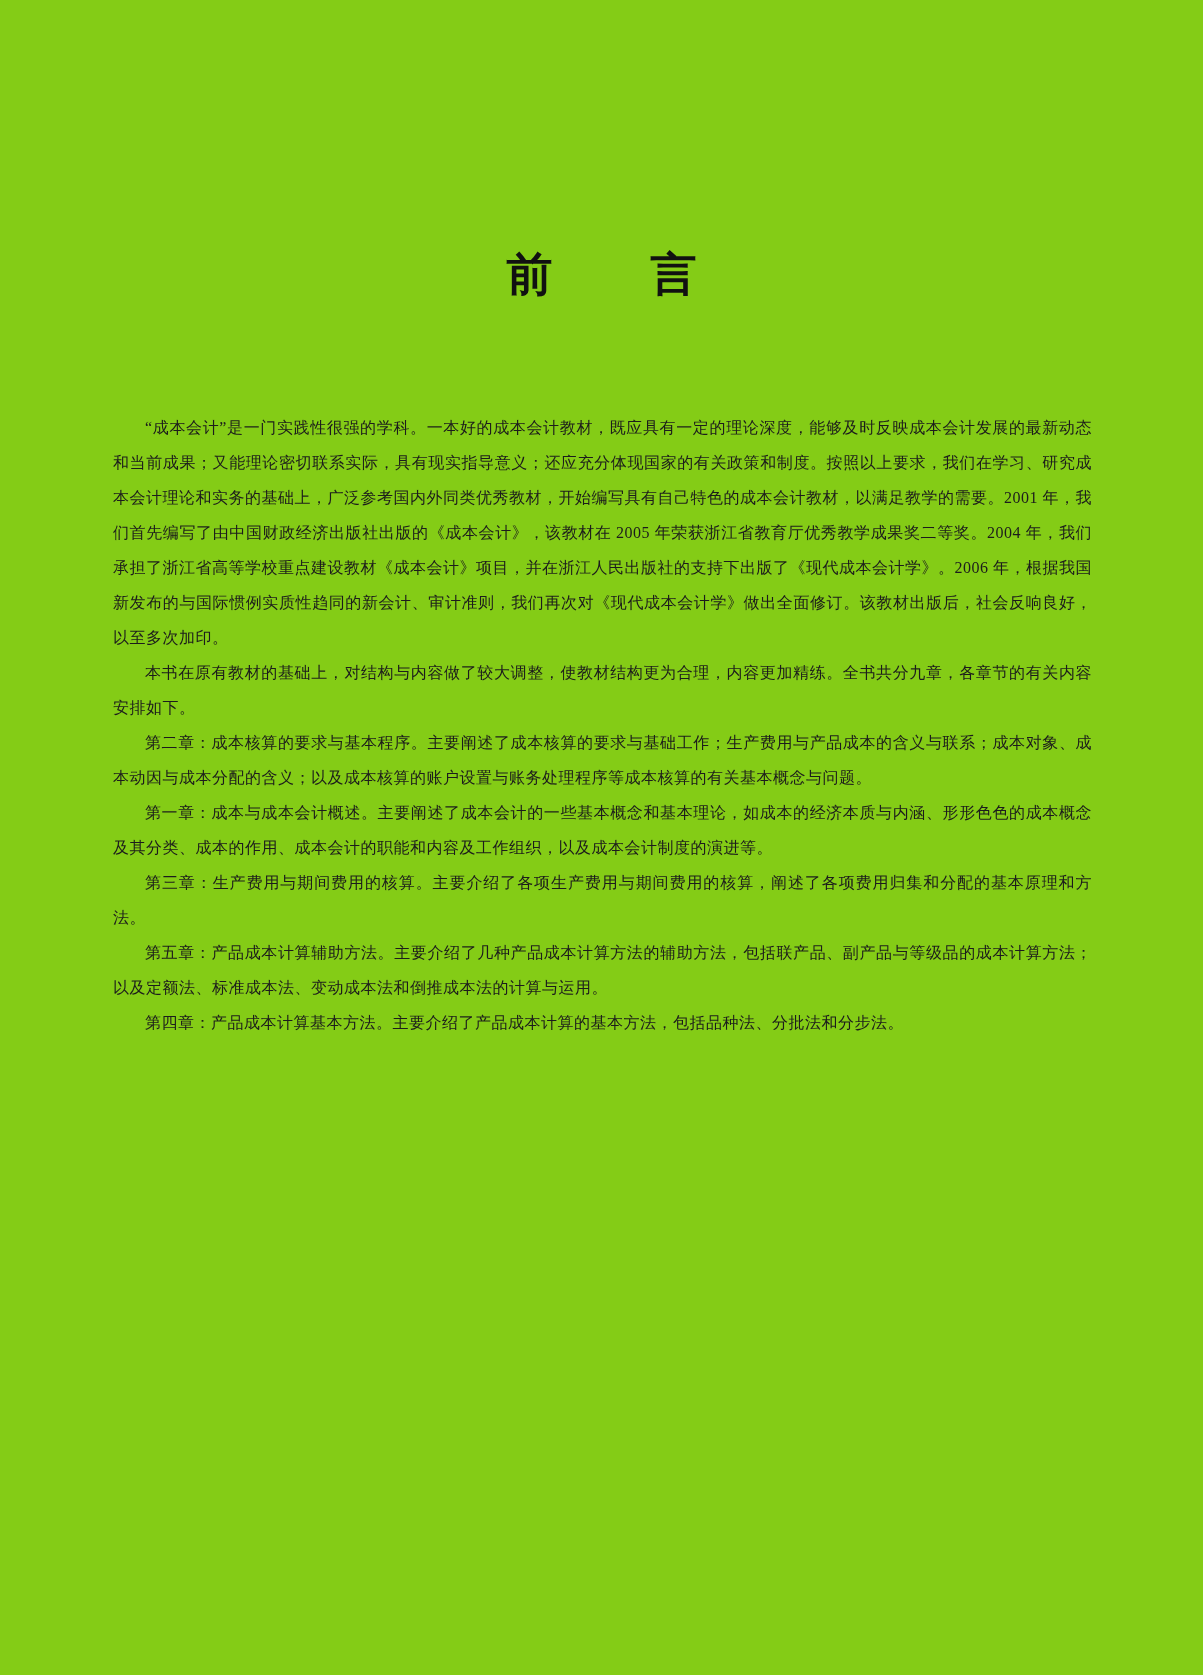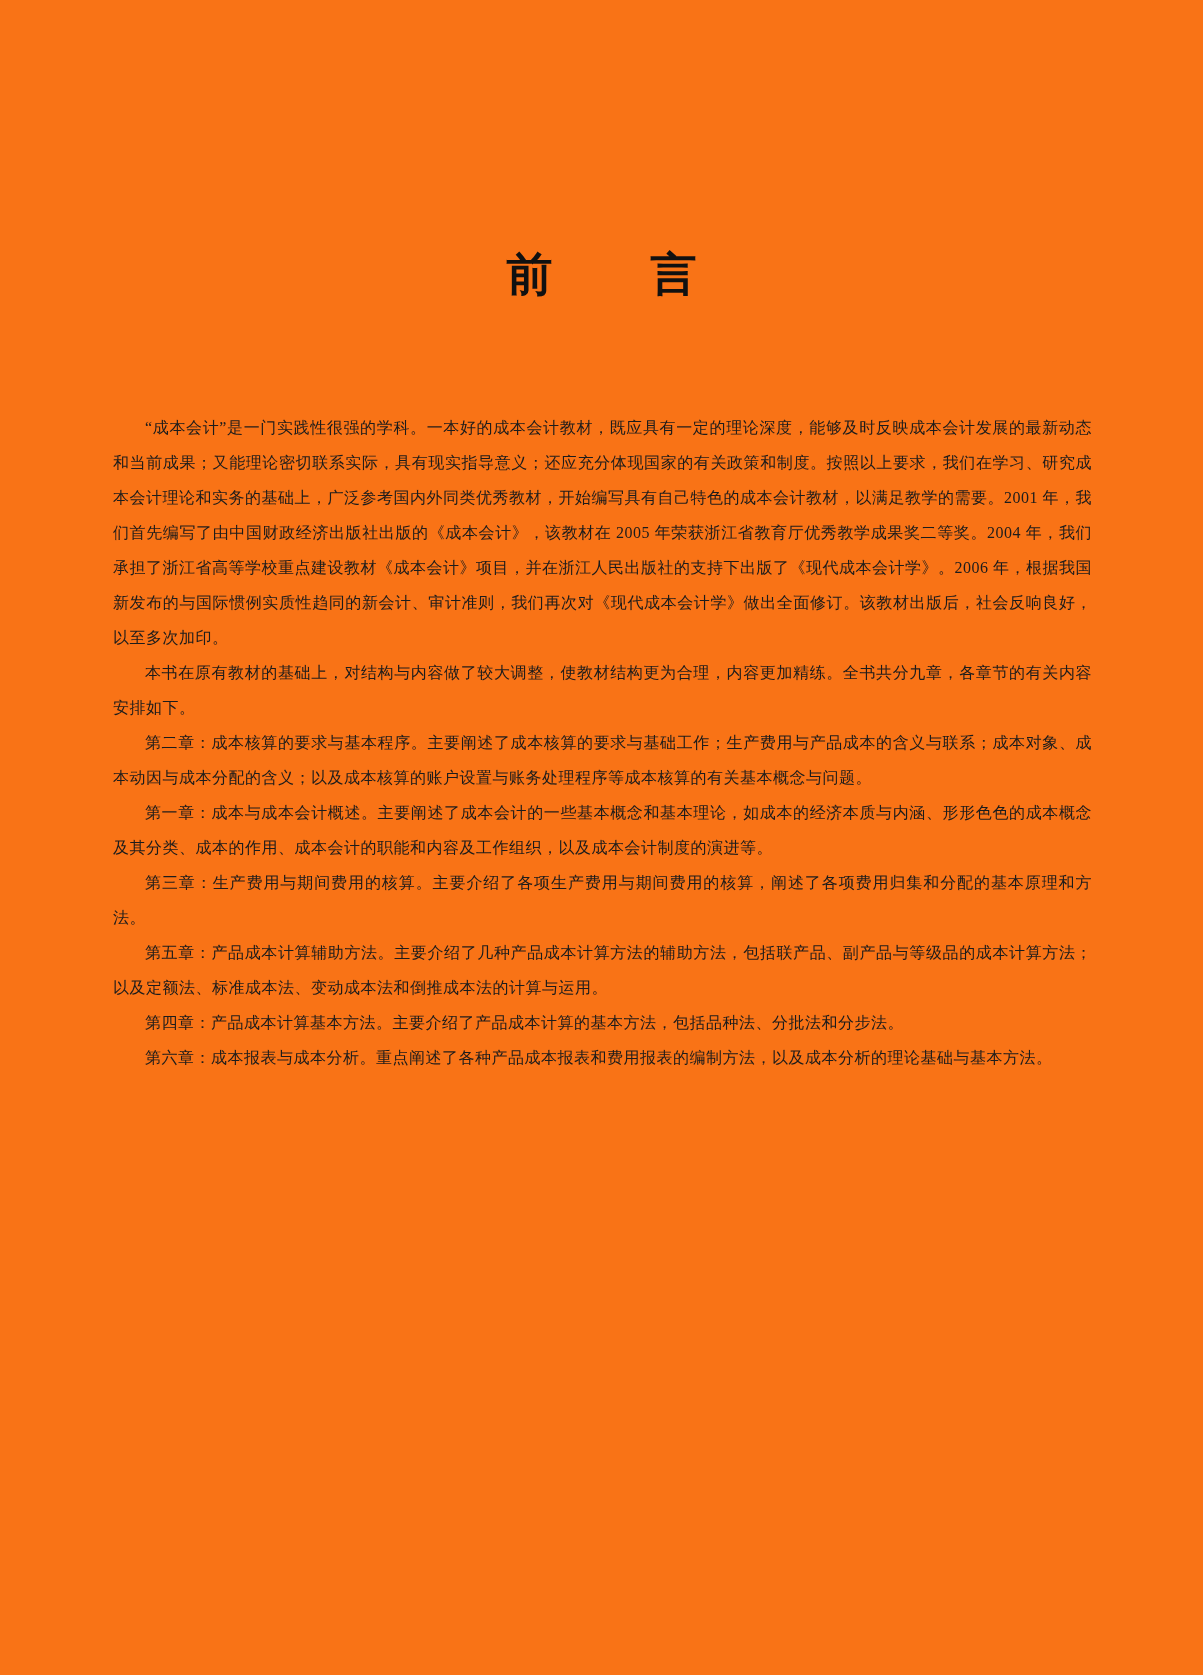--- a/index.html
+++ b/index.html
@@ -5,21 +5,21 @@
   html, body {
     margin: 0;
     padding: 0;
     background: #ffffff;
   }
   .page {
     position: relative;
     width: 1203px;
     height: 1675px;
     margin: 0 auto;
-    background: #f97316;
+    background: #84cc16;
     box-sizing: border-box;
     padding: 252px 111px 0 113px;
     font-family: "Liberation Serif", "DejaVu Serif", serif;
     color: #1a1a1a;
     overflow: hidden;
   }
   .doc-title {
     margin: 0 0 112px 0;
     padding: 0;
     font-size: 46px;
@@ -47,15 +47,14 @@
 <div class="page">
   <h1 class="doc-title">前　　言</h1>
   <div class="doc-body">
     <p>“成本会计”是一门实践性很强的学科。一本好的成本会计教材，既应具有一定的理论深度，能够及时反映成本会计发展的最新动态和当前成果；又能理论密切联系实际，具有现实指导意义；还应充分体现国家的有关政策和制度。按照以上要求，我们在学习、研究成本会计理论和实务的基础上，广泛参考国内外同类优秀教材，开始编写具有自己特色的成本会计教材，以满足教学的需要。2001 年，我们首先编写了由中国财政经济出版社出版的《成本会计》，该教材在 2005 年荣获浙江省教育厅优秀教学成果奖二等奖。2004 年，我们承担了浙江省高等学校重点建设教材《成本会计》项目，并在浙江人民出版社的支持下出版了《现代成本会计学》。2006 年，根据我国新发布的与国际惯例实质性趋同的新会计、审计准则，我们再次对《现代成本会计学》做出全面修订。该教材出版后，社会反响良好，以至多次加印。</p>
     <p>本书在原有教材的基础上，对结构与内容做了较大调整，使教材结构更为合理，内容更加精练。全书共分九章，各章节的有关内容安排如下。</p>
     <p>第二章：成本核算的要求与基本程序。主要阐述了成本核算的要求与基础工作；生产费用与产品成本的含义与联系；成本对象、成本动因与成本分配的含义；以及成本核算的账户设置与账务处理程序等成本核算的有关基本概念与问题。</p>
     <p>第一章：成本与成本会计概述。主要阐述了成本会计的一些基本概念和基本理论，如成本的经济本质与内涵、形形色色的成本概念及其分类、成本的作用、成本会计的职能和内容及工作组织，以及成本会计制度的演进等。</p>
     <p>第三章：生产费用与期间费用的核算。主要介绍了各项生产费用与期间费用的核算，阐述了各项费用归集和分配的基本原理和方法。</p>
     <p>第五章：产品成本计算辅助方法。主要介绍了几种产品成本计算方法的辅助方法，包括联产品、副产品与等级品的成本计算方法；以及定额法、标准成本法、变动成本法和倒推成本法的计算与运用。</p>
     <p>第四章：产品成本计算基本方法。主要介绍了产品成本计算的基本方法，包括品种法、分批法和分步法。</p>
-    <p>第六章：成本报表与成本分析。重点阐述了各种产品成本报表和费用报表的编制方法，以及成本分析的理论基础与基本方法。</p>
   </div>
 </div>
 
 </body></html>

